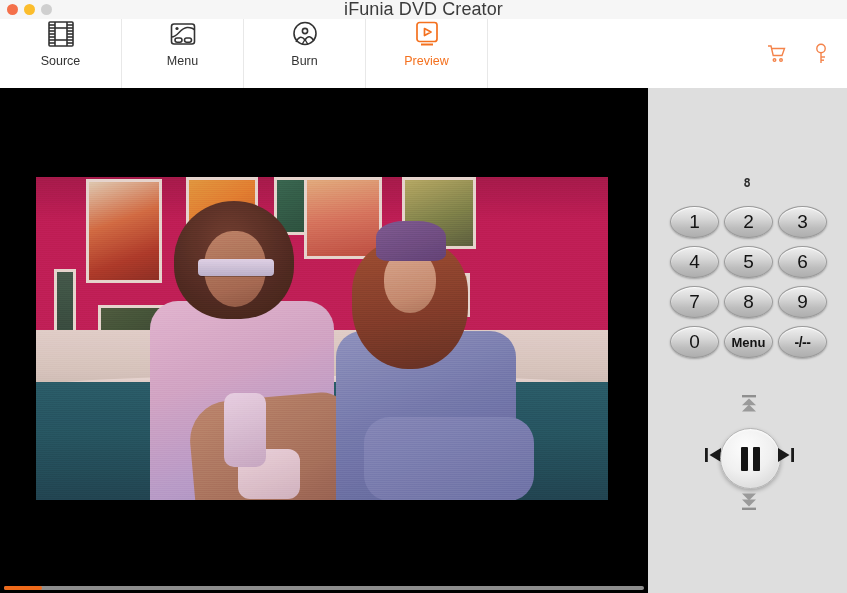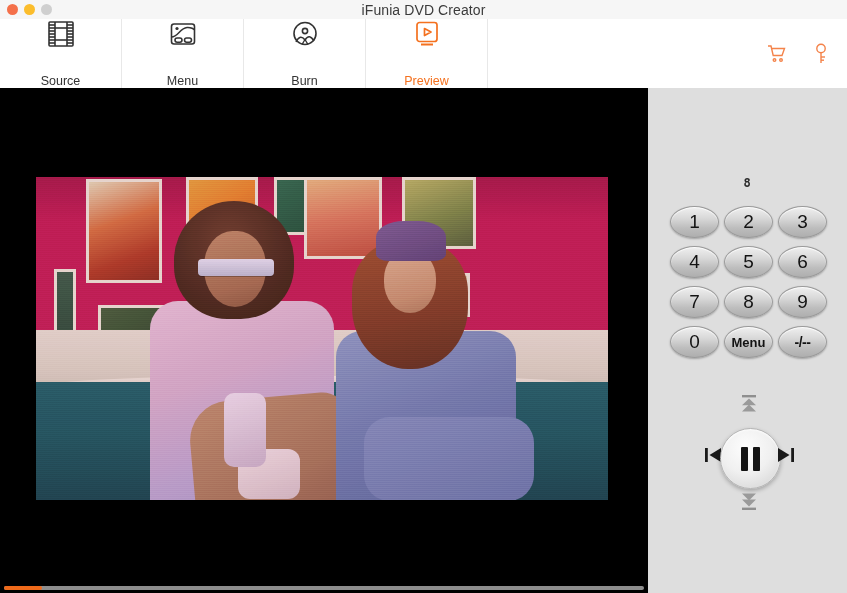--- a/index.html
+++ b/index.html
@@ -15,31 +15,31 @@
     position:absolute;left:0;top:0;width:847px;height:19px;
     background:#f6f6f6;border-bottom:1px solid #e3e3e3;
     display:flex;align-items:center;
   }
   .lights{position:absolute;left:7px;top:0;height:19px;display:flex;align-items:center;gap:6px;}
   .light{width:11px;height:11px;border-radius:50%;}
   .light.red{background:#f4704a;}
   .light.yellow{background:#fbbd2c;}
   .light.gray{background:#cfcfcf;}
   .title{
-    width:847px;text-align:center;font-size:14px;color:#3b3b3b;letter-spacing:.1px;
+    width:847px;text-align:center;font-size:18px;color:#3b3b3b;letter-spacing:.1px;
   }
 
   
   .toolbar{
     position:absolute;left:0;top:19px;width:847px;height:69px;
     background:#fff;border-bottom:1px solid #dcdcdc;
     display:flex;align-items:stretch;
   }
   .tab{
-    width:121px;display:flex;flex-direction:column;align-items:center;justify-content:space-between;
+    width:121px;display:flex;flex-direction:column;align-items:center;justify-content:flex-start;
     gap:5px;border-right:1px solid #e8e8e8;cursor:default;
   }
   .tab .ic{height:30px;display:flex;align-items:center;justify-content:center;}
   .tab .lbl{font-size:12.5px;color:#333;}
   .tab.active .lbl{color:#f4711f;}
   .tbspacer{flex:1;}
   .tbright{display:flex;align-items:center;gap:24px;padding-right:16px;}
   .tbright .ic{width:20px;height:22px;display:flex;align-items:center;justify-content:center;}
 
   

